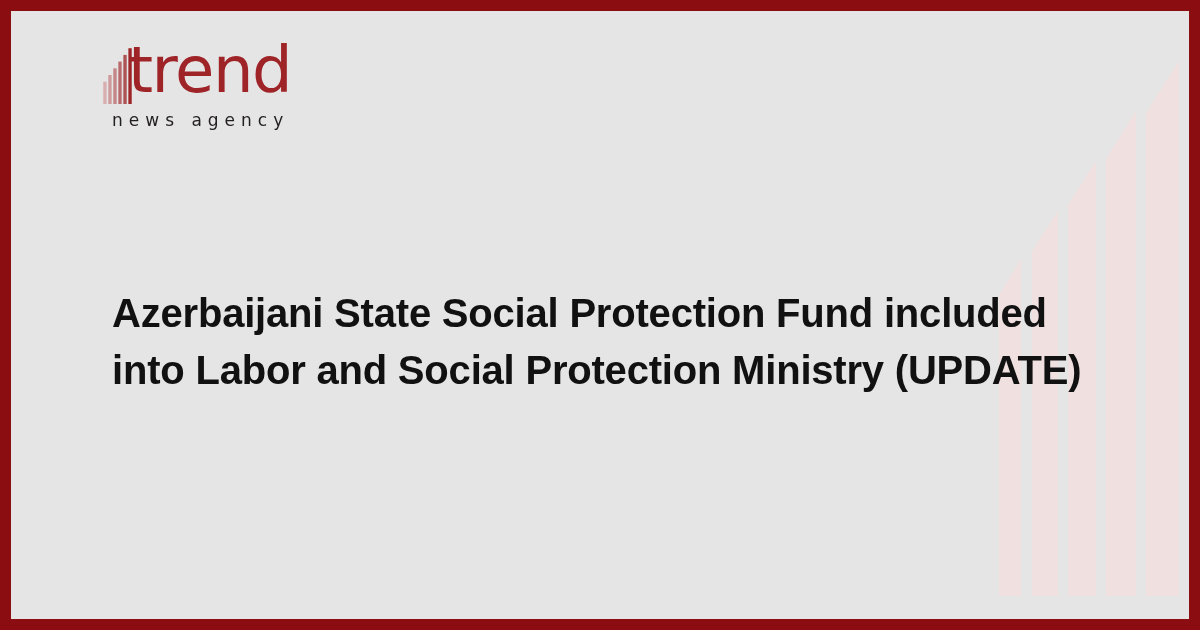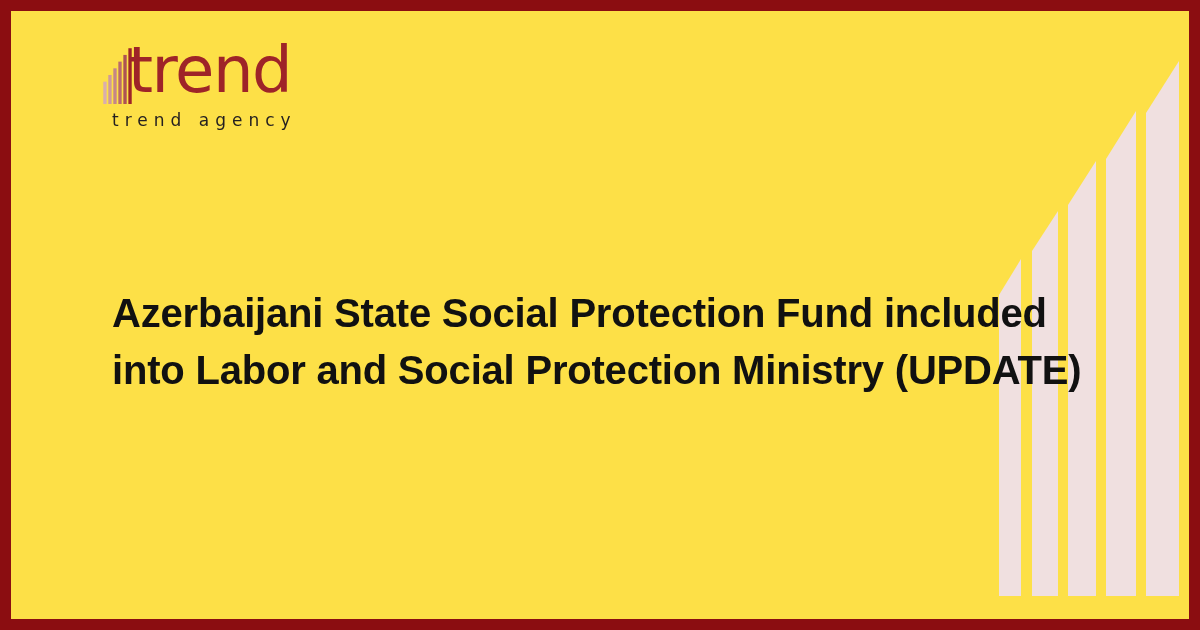--- a/index.html
+++ b/index.html
@@ -15,21 +15,21 @@
   }
 
   .card {
     position: absolute;
     left: 0;
     top: 0;
     width: 1200px;
     height: 630px;
     box-sizing: border-box;
     border: 11px solid #8b0d11;
-    background: #fde047;
+    background: #e5e5e5;
     overflow: hidden;
   }
 
   .canvas {
     position: absolute;
     left: 0;
     top: 0;
     right: 0;
     bottom: 0;
     overflow: hidden;
@@ -124,19 +124,19 @@
         <svg width="40" height="58" viewBox="0 0 30 52" xmlns="http://www.w3.org/2000/svg" aria-hidden="true">
           <rect x="0" y="32" width="3" height="20" fill="#d9aeae"></rect>
           <rect x="4.5" y="26" width="3" height="26" fill="#cf9a9b"></rect>
           <rect x="9" y="20" width="3" height="32" fill="#c58688"></rect>
           <rect x="13.5" y="14" width="3" height="38" fill="#b96a6d"></rect>
           <rect x="18" y="8" width="3" height="44" fill="#ad5255"></rect>
           <rect x="22.5" y="2" width="3" height="50" fill="#9e2428"></rect>
         </svg>
       </div>
       <div class="logo-word">trend</div>
-      <div class="logo-sub">trend agency</div>
+      <div class="logo-sub">news agency</div>
     </div>
 
     <h1 class="headline">Azerbaijani State Social Protection Fund included into Labor and Social Protection Ministry (UPDATE)</h1>
 
   </div>
 </div>
 
 </body></html>

